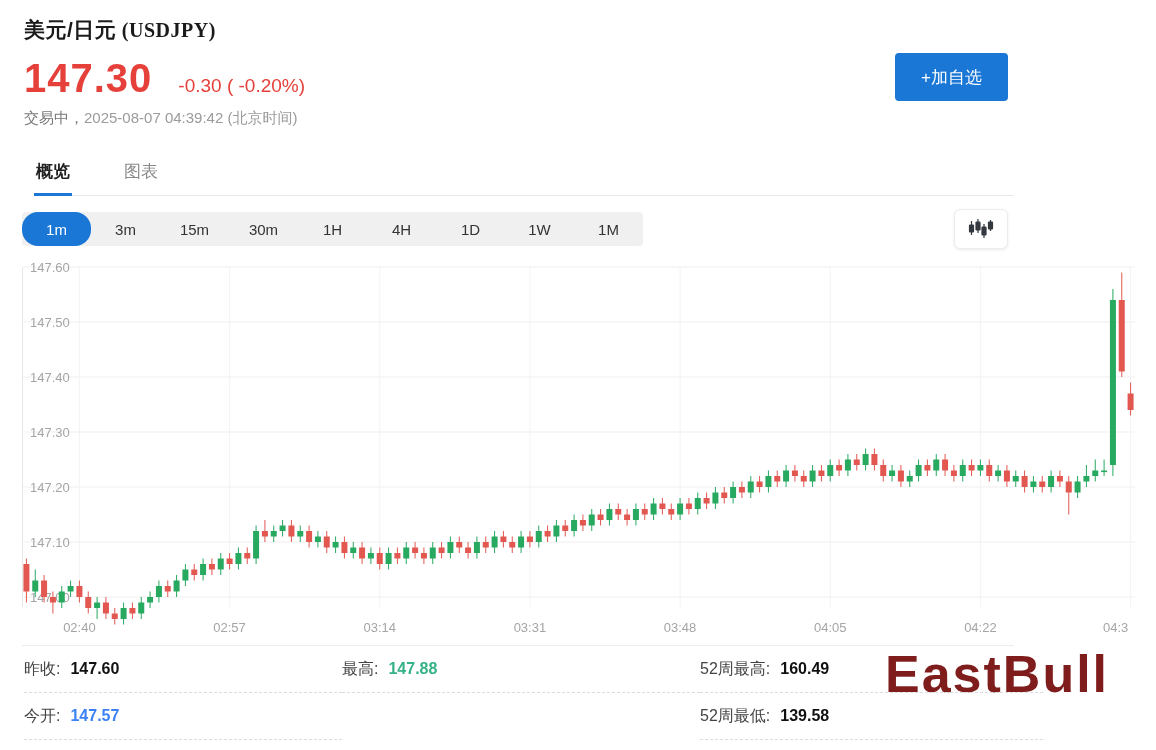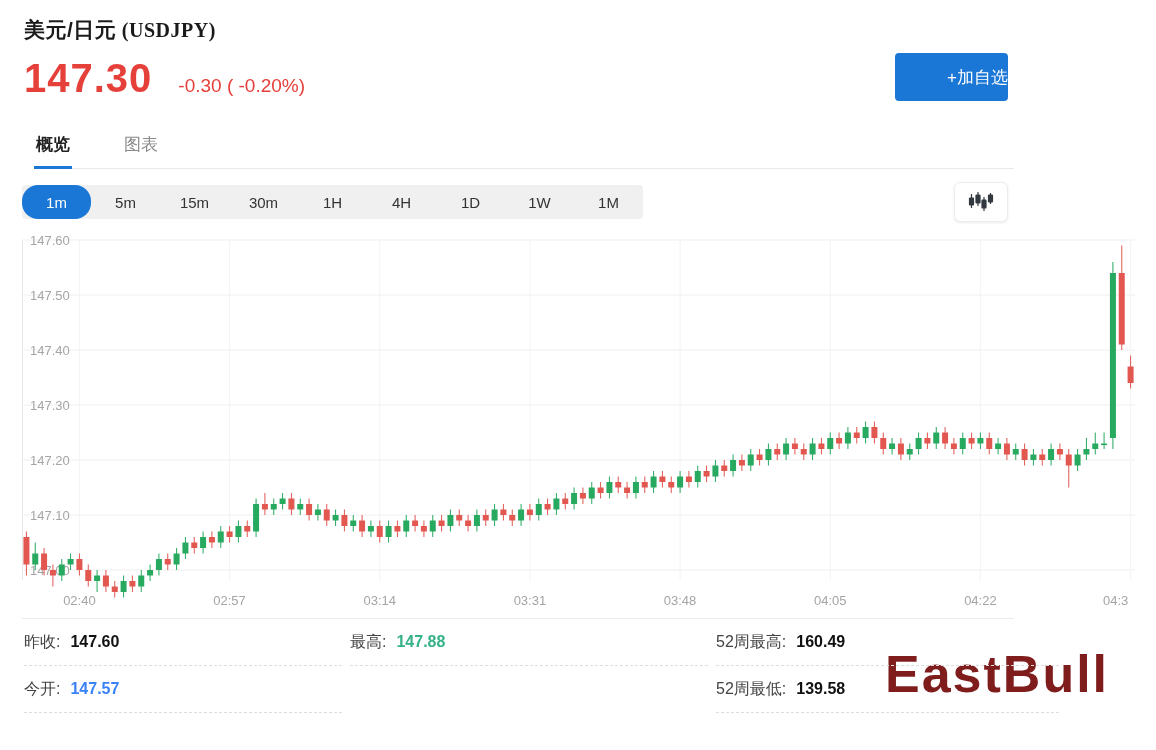--- a/index.html
+++ b/index.html
@@ -12,21 +12,21 @@
   .title-row { font-size:21px; font-weight:bold; color:#1a1a1a; letter-spacing:.5px; }
   .title-symbol { font-family:"Liberation Serif","DejaVu Serif",serif; font-weight:bold; font-size:20px; }
   .price-row { display:flex; align-items:baseline; gap:26px; margin-top:12px; }
   .price-big { font-size:40px; font-weight:bold; color:#e6403a; letter-spacing:1px; }
   .price-chg { font-size:19px; color:#e6403a; }
   .status-row { margin-top:8px; font-size:15px; color:#8b8b8b; }
   .status-state { color:#777; }
   .status-time, .status-tz { color:#9b9b9b; }
   .watch-btn { position:absolute; top:53px; right:28px; width:113px; height:48px;
                background:#1a77d6; color:#fff; font-size:17px; border:none; border-radius:4px;
-               cursor:pointer; font-family:inherit;text-align:right; }
+               cursor:pointer; font-family:inherit; }
 
   
   .tabs { margin:26px 22px 0 34px; border-bottom:1px solid #e9e9e9; display:flex; gap:50px; }
   .tab { padding:6px 2px 12px 2px; font-size:17px; color:#8a8a8a; cursor:pointer; position:relative; }
   .tab.active { color:#222; font-weight:bold; }
   .tab.active::after { content:""; position:absolute; left:0; right:0; bottom:-1px; height:3px; background:#1a77d6; }
 
   
   .toolbar { margin:13px 28px 0 22px; display:flex; justify-content:space-between; align-items:center; height:40px; }
   .interval-strip { display:flex; background:#f0f0f0; border-radius:4px; height:34px; }
@@ -36,21 +36,21 @@
   .chart-icon-btn { width:54px; height:40px; background:#fff; border:1px solid #ececec; border-radius:6px;
                     box-shadow:0 1px 3px rgba(0,0,0,.08); cursor:pointer; display:flex;
                     align-items:center; justify-content:center; }
 
   
   .chart-wrap { position:relative; margin:12px 22px 0 22px; border-bottom:1px solid #ededed; padding-bottom:4px; }
   svg text { font-family:"Liberation Sans","DejaVu Sans",sans-serif; }
 
   
   .stats { position:relative; display:grid; grid-template-columns:318px 358px 343px;
-           column-gap:8px; justify-content:space-between; margin:0 24px; z-index:1; }
+           column-gap:0; justify-content:space-between; margin:0 24px; z-index:1; }
   .stat-col { display:flex; flex-direction:column; }
   .stat-row { display:flex; align-items:center; gap:10px; height:47px; border-bottom:1px dashed #ddd; font-size:16px; }
   .stat-label { color:#444; }
   .stat-value { font-weight:bold; }
   .val-dark  { color:#111; }
   .val-red   { color:#3b82f6; }
   .val-green { color:#35b286; }
 
   .watermark { position:absolute; left:885px; top:644px; font-size:52px; font-weight:bold;
                color:#7f1d1d; letter-spacing:2px; z-index:0; pointer-events:none; user-select:none; }
@@ -59,32 +59,35 @@
 <body>
 
 <div class="page">
 
   <div class="header">
     <div class="title-row"><span>美元/日元</span><span class="title-symbol"> (USDJPY)</span></div>
     <div class="price-row">
       <span class="price-big">147.30</span>
       <span class="price-chg">-0.30 ( -0.20%)</span>
     </div>
+    <div class="status-row">
+      <span class="status-state">交易中，</span><span class="status-time">2025-08-07 04:39:42</span><span class="status-tz"> (北京时间)</span>
+    </div>
     <button class="watch-btn">+加自选</button>
   </div>
 
   <div class="tabs">
     <div class="tab active">概览</div>
     <div class="tab">图表</div>
   </div>
 
   <div class="toolbar">
     <div class="interval-strip">
         <button class="interval-btn active">1m</button>
-        <button class="interval-btn">5m</button>
+        <button class="interval-btn">3m</button>
         <button class="interval-btn">15m</button>
         <button class="interval-btn">30m</button>
         <button class="interval-btn">1H</button>
         <button class="interval-btn">4H</button>
         <button class="interval-btn">1D</button>
         <button class="interval-btn">1W</button>
         <button class="interval-btn">1M</button>
       </div>
     <button class="chart-icon-btn">
       <span>

